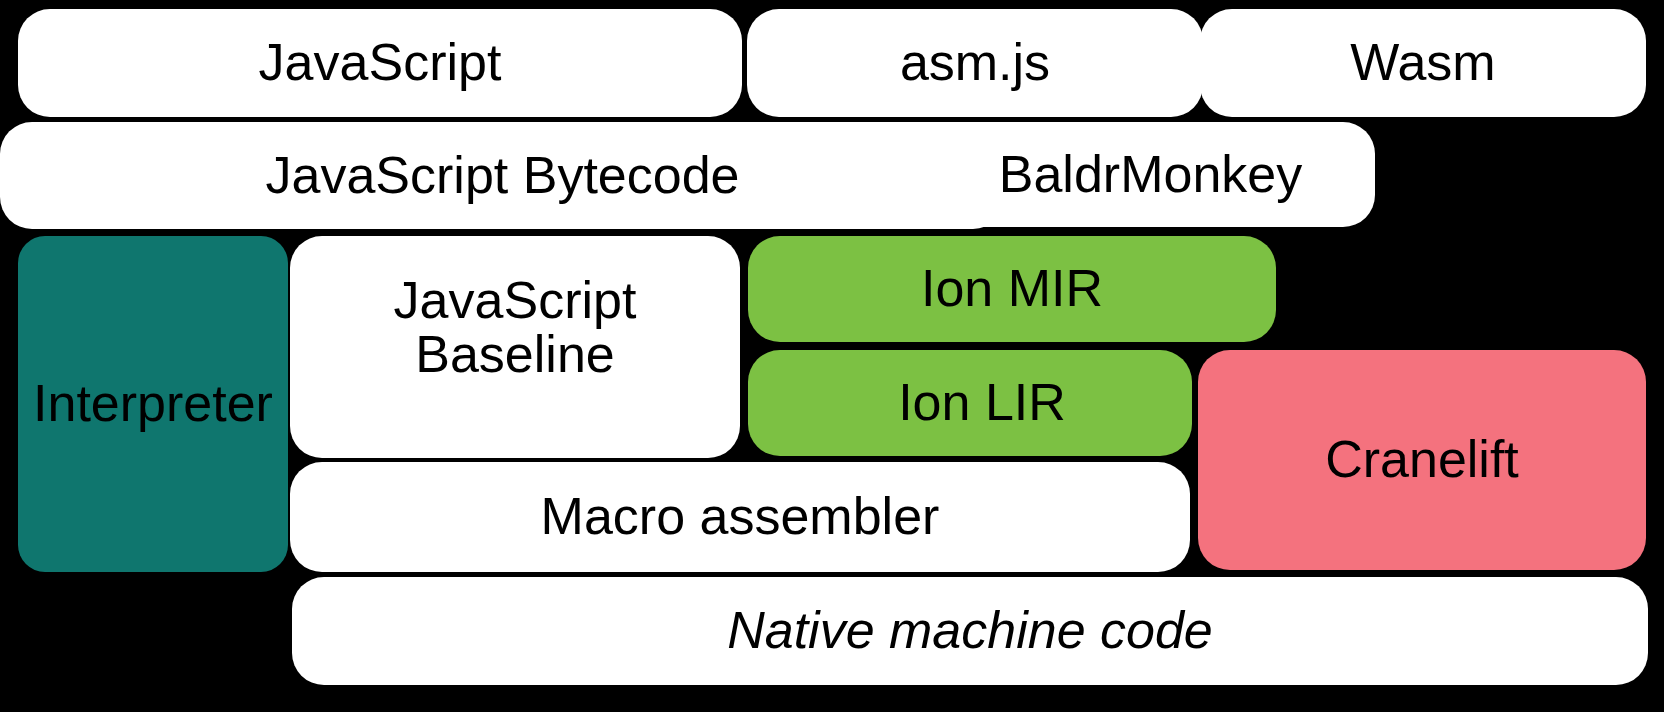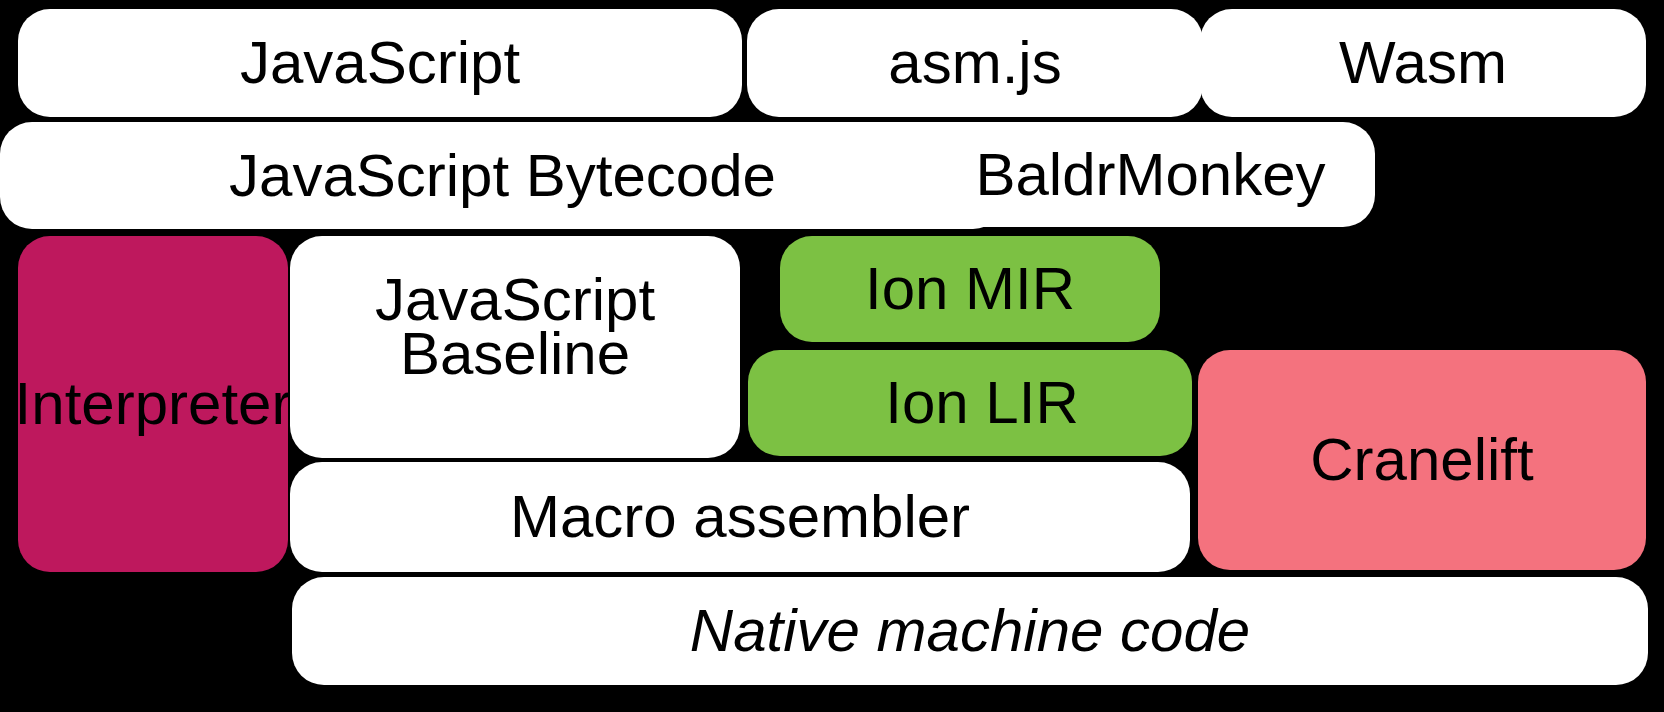--- a/index.html
+++ b/index.html
@@ -21,38 +21,38 @@
   .node {
     position: absolute;
     box-sizing: border-box;
     border-radius: 32px;
     background: #ffffff;
     color: #000000;
     display: flex;
     align-items: center;
     justify-content: center;
     text-align: center;
-    font-size: 60px;
+    font-size: 52px;
     line-height: 1.1;
     white-space: nowrap;
   }
-  .node.gray  { background: #be185d; }
+  .node.gray  { background: #0f766e; border-radius: 27px; }
   .node.green { background: #7cc143; }
   .node.pink  { background: #f4727e; }
 
   #node-javascript   { left: 18px;   top: 9px;   width: 724px;  height: 108px; }
   #node-asmjs        { left: 747px;  top: 9px;   width: 456px;  height: 108px; }
   #node-wasm         { left: 1200px; top: 9px;   width: 446px;  height: 108px; }
 
   #node-bytecode     { left: 0;   top: 122px; width: 1005px;  height: 107px; }
   #node-baldrmonkey  { left: 926px;  top: 122px; width: 449px;  height: 105px; }
 
   #node-interpreter  { left: 18px;   top: 236px; width: 270px;  height: 336px; }
   #node-baseline     { left: 290px;  top: 236px; width: 450px;  height: 222px; padding-bottom: 40px; }
-  #node-ion-mir      { left: 780px;  top: 236px; width: 380px;  height: 106px; }
+  #node-ion-mir      { left: 748px;  top: 236px; width: 528px;  height: 106px; }
   #node-ion-lir      { left: 748px;  top: 350px; width: 444px;  height: 106px; padding-left: 24px; }
   #node-cranelift    { left: 1198px; top: 350px; width: 448px;  height: 220px; }
 
   #node-macro-asm    { left: 290px;  top: 462px; width: 900px;  height: 110px; }
   #node-native-code  { left: 292px;  top: 577px; width: 1356px; height: 108px; font-style: italic; }
 
   .stack {
     display: flex;
     flex-direction: column;
     align-items: center;

